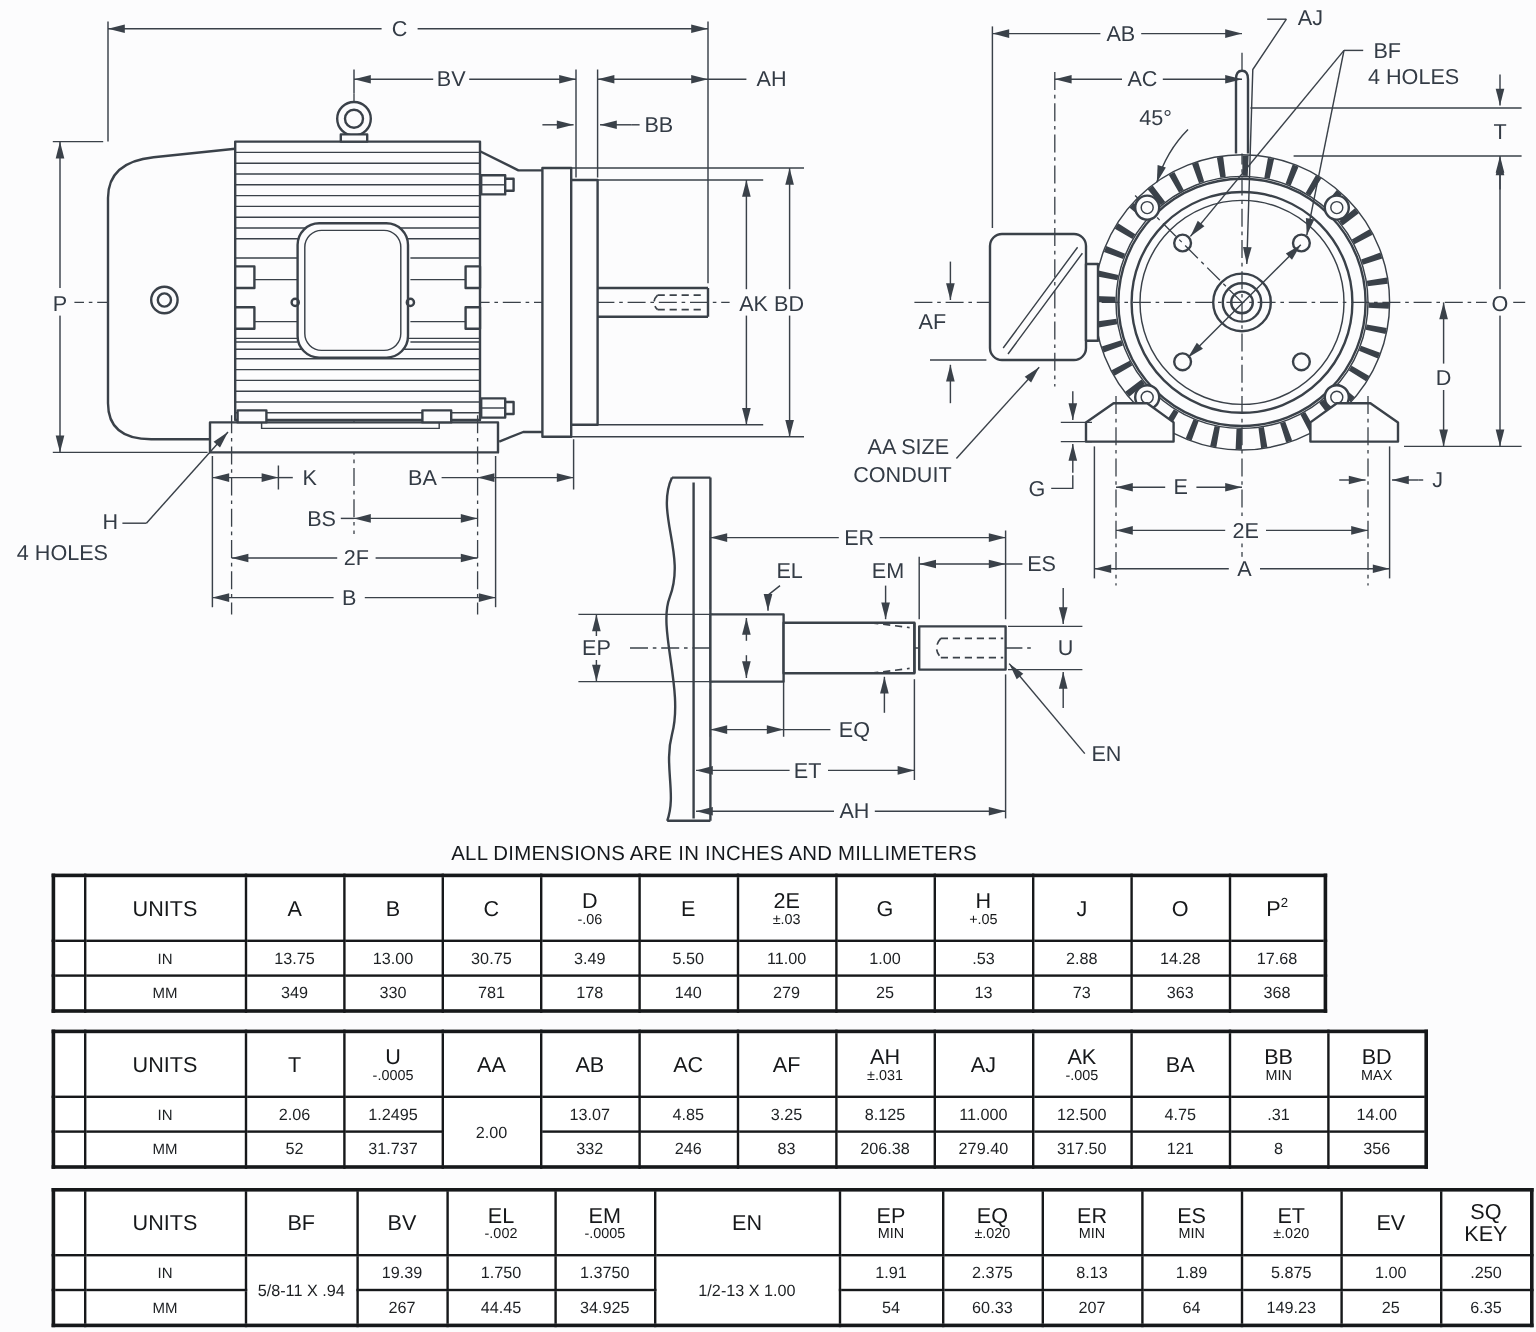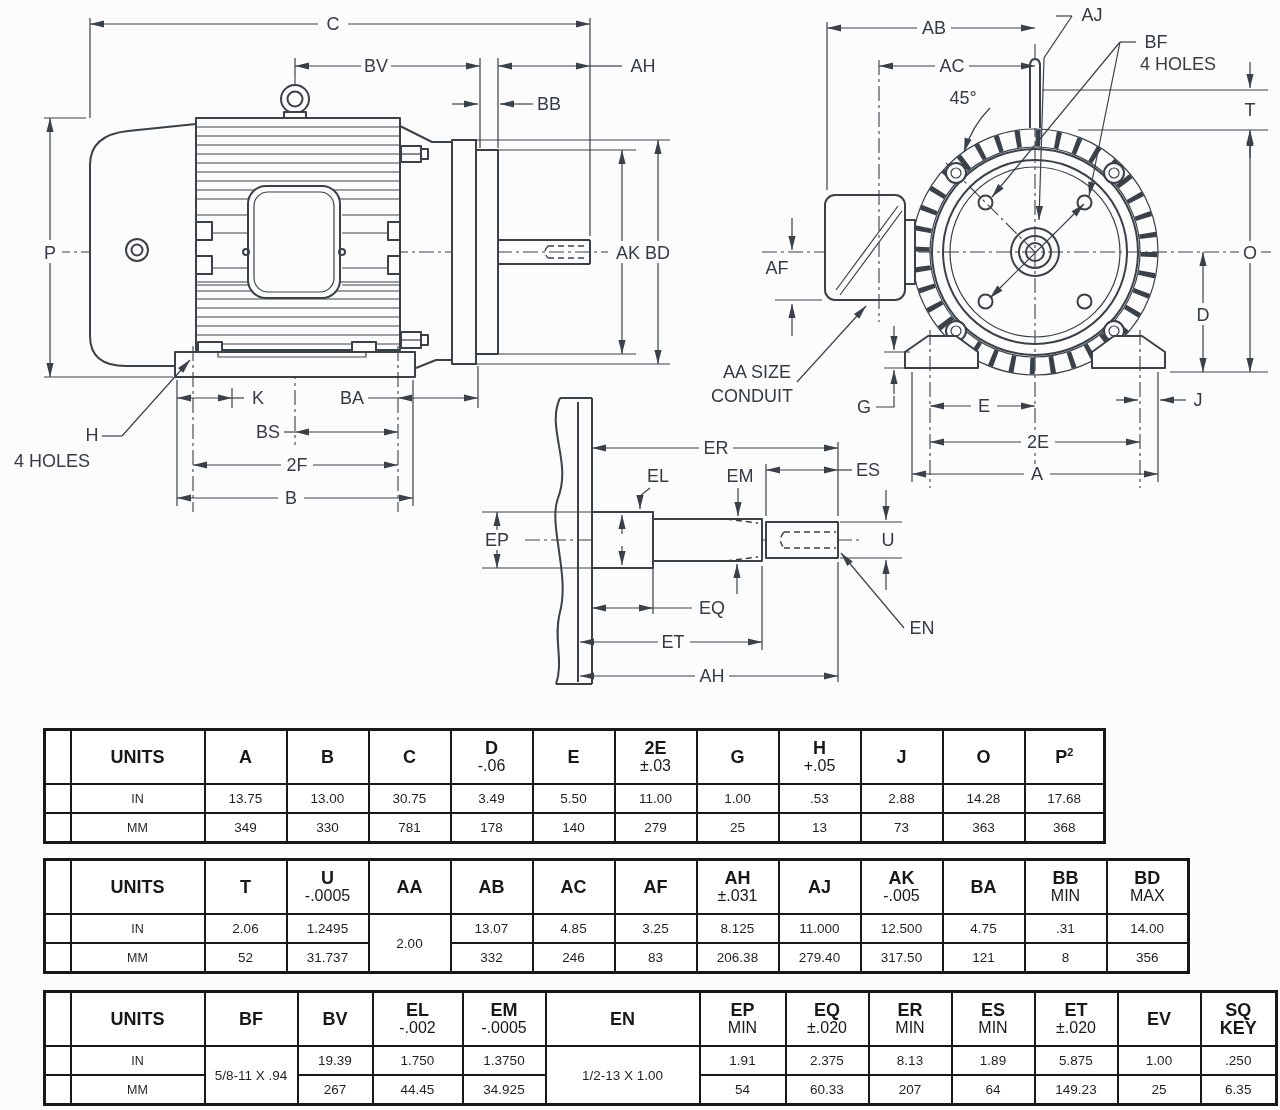--- a/index.html
+++ b/index.html
@@ -5,23 +5,23 @@
   html,body{margin:0;padding:0;background:#e8e8e8;}
   .stage{position:relative;width:1280px;height:1110px;background:#fcfcfd;overflow:hidden;
          font-family:"Liberation Sans", sans-serif;}
   svg text{font-family:"Liberation Sans", sans-serif;font-size:18px;fill:#333b45;}
   .note{position:absolute;left:0;top:702px;width:1190px;text-align:center;
         font-size:17px;color:#15191d;letter-spacing:.2px;}
   .tblhost{position:absolute;}
   table.dimtable{border-collapse:collapse;table-layout:fixed;background:#fff;border:3px solid #16181a;}
   table.dimtable th, table.dimtable td{border:2px solid #16181a;padding:0;text-align:center;vertical-align:middle;}
   table.dimtable thead th{height:52px;font-weight:400;}
-  .h-main{font-size:18px;color:#16181a;line-height:1.02;font-weight:700;}
+  .h-main{font-size:18px;color:#16181a;line-height:1.02;font-weight:400;}
   .h-main sup{font-size:11px;}
-  .h-sub{font-size:16px;color:#16181a;line-height:1.05;}
+  .h-sub{font-size:12px;color:#16181a;line-height:1.05;}
   td.val{font-size:13.5px;height:27px;color:#1d2023;}
   td.unit{font-size:12.5px;color:#1d2023;height:27px;}
   th.narrow, td.narrow{background:#fff;}
 </style>
 </head>
 <body>
 
 <div class="stage">
 
 <svg width="1280" height="700" viewBox="0 0 1280 700">
@@ -334,20 +334,21 @@
     <path class="th" d="M838,562 V682"></path>
     <path class="dim" d="M580,676 H838"></path>
     <rect class="bg" x="695" y="666" width="34" height="20"></rect>
     <text class="lb" x="712" y="682">AH</text>
 
     <text class="lb" x="922" y="634">EN</text>
     <path class="are" d="M904,628 L841,553"></path>
   </g>
 </svg>
 
+<div class="note">ALL DIMENSIONS ARE IN INCHES AND MILLIMETERS</div>
 
 <div class="tblhost" id="tbl0" style="left:43px;top:728px;">
       <table class="dimtable">
         <colgroup>
           <col style="width: 26px;">
           <col style="width: 134px;">
           <col style="width: 82px;">
           <col style="width: 82px;">
           <col style="width: 82px;">
           <col style="width: 82px;">

